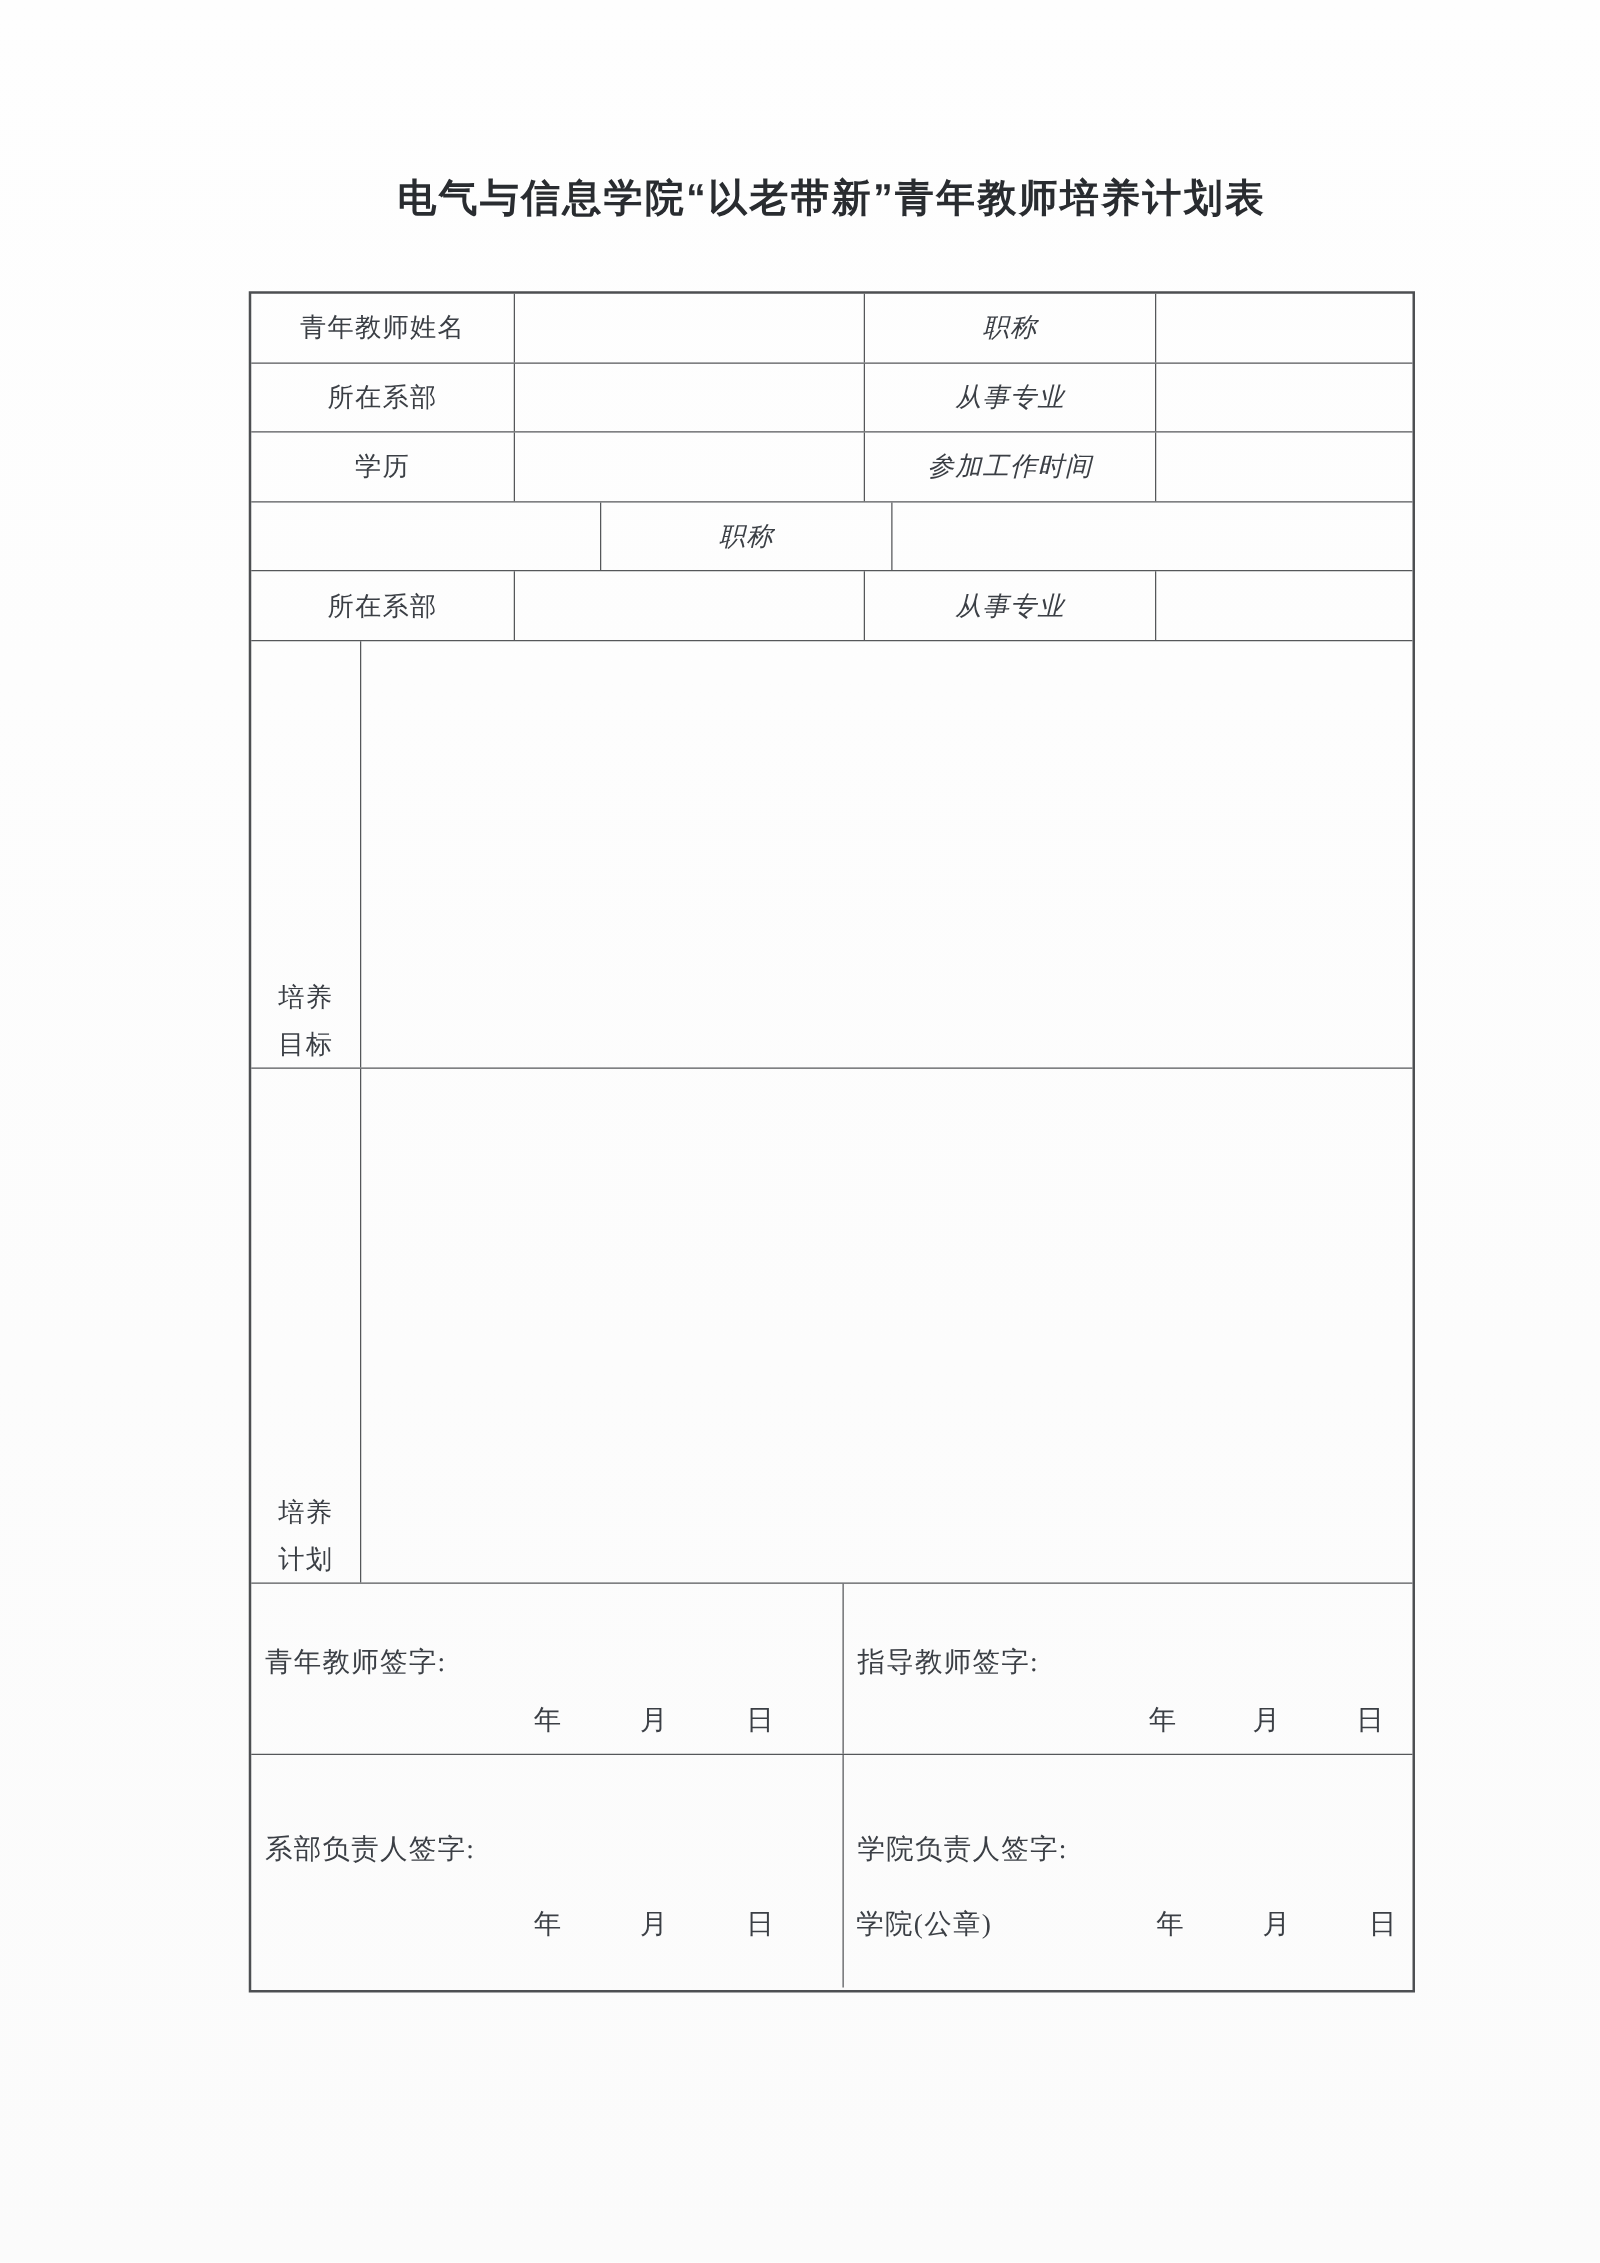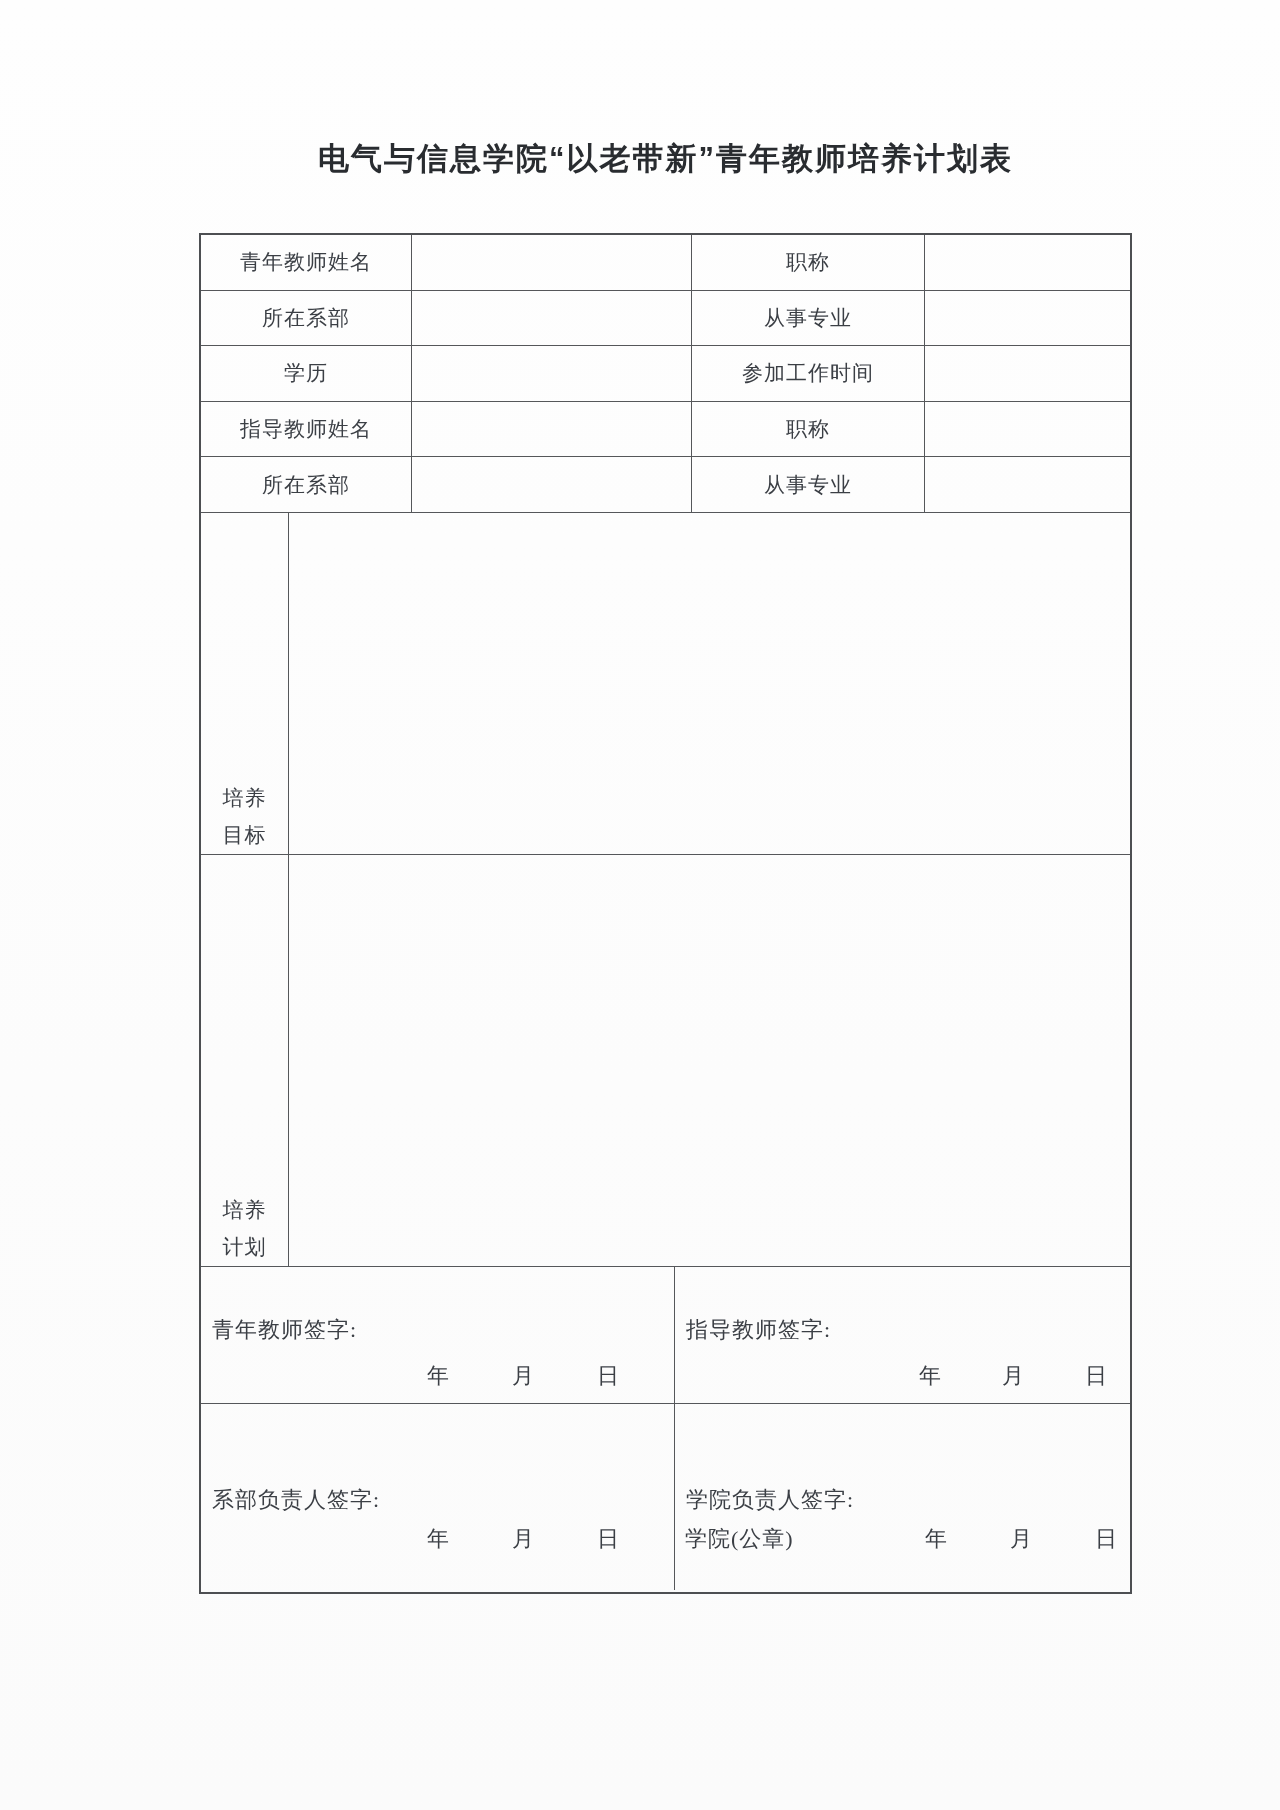--- a/index.html
+++ b/index.html
@@ -34,21 +34,21 @@
 
   
   .irow { display: flex; height: 55.6px; border-bottom: 1.5px solid #55575a; }
   .irow .cell {
     display: flex; align-items: center; justify-content: center;
     font-size: 21px;
     letter-spacing: 1px;
   }
   .irow .c1 { width: 211px; border-right: 1.5px solid #55575a; }
   .irow .c2 { width: 280px; border-right: 1.5px solid #55575a; }
-  .irow .c3 { width: 233px; border-right: 1.5px solid #55575a; }
+  .irow .c3 { width: 233px; border-right: 1.5px solid #55575a; font-style: italic; }
   .irow .c4 { flex: 1; }
 
   
   .sec { display: flex; border-bottom: 1.5px solid #55575a; }
   .sec-goal { height: 342px; }
   .sec-plan { height: 412px; }
   .sec .sec-label {
     width: 88px;
     border-right: 1.5px solid #55575a;
     display: flex; flex-direction: column;
@@ -61,21 +61,21 @@
   
   .sig { display: flex; }
   .sig-1 { height: 137px; border-bottom: 1.5px solid #55575a; }
   .sig-2 { height: 186px; }
   .sig .sig-cell { position: relative; font-size: 22px; }
   .sig .sig-left { width: 474px; border-right: 1.5px solid #55575a; }
   .sig .sig-right { flex: 1; }
 
   .sig-label { position: absolute; left: 11px; letter-spacing: 1px; }
   .sig-1 .sig-label { top: 48px; }
-  .sig-2 .sig-label { top: 60px; margin-top: 21px; }
+  .sig-2 .sig-label { top: 60px; }
 
   .date-line {
     position: absolute;
     right: 0; bottom: 12px;
     display: flex;
     letter-spacing: 1px;
   }
   .sig-2 .date-line { bottom: 36px; }
   .date-line span { display: inline-block; }
   .dl-left  { padding-right: 54px; gap: 62px; }
@@ -114,21 +114,20 @@
     </div>
 
     <div class="irow">
       <div class="cell c1">学历</div>
       <div class="cell c2"></div>
       <div class="cell c3">参加工作时间</div>
       <div class="cell c4"></div>
     </div>
 
     <div class="irow">
-      <div class="cell c1">指导教师姓名</div>
       <div class="cell c2"></div>
       <div class="cell c3">职称</div>
       <div class="cell c4"></div>
     </div>
 
     <div class="irow">
       <div class="cell c1">所在系部</div>
       <div class="cell c2"></div>
       <div class="cell c3">从事专业</div>
       <div class="cell c4"></div>

